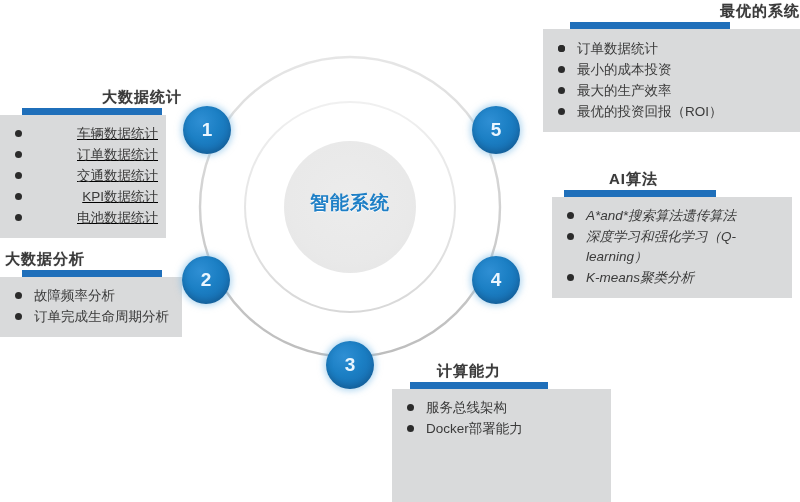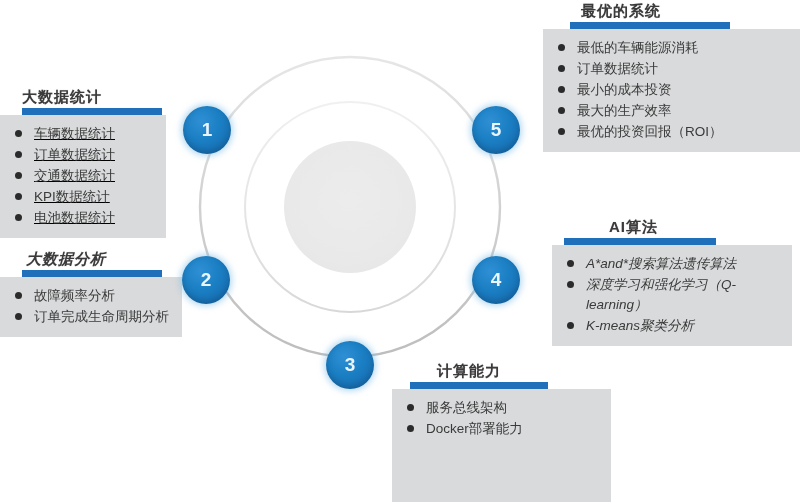--- a/index.html
+++ b/index.html
@@ -75,37 +75,37 @@
     color:#3a3a3a;
     margin:0 0 1px 0;
   }
   .panel li .dot{
     position:absolute;left:7px;top:6px;
     width:7px;height:7px;border-radius:50%;
     background:#2b2b2b;
   }
 
   
-  #blk-stats   {left:0px;  top:88px;  width:182px;}
+  #blk-stats   {left:0px;  top:88px;  width:182px;text-align:right;}
   #blk-stats .title-row{padding-left:22px;}
   #blk-stats .title-rule{width:140px;margin-left:22px;}
   #blk-stats .panel{width:166px;text-decoration:underline;}
 
   #blk-analysis{left:0px;  top:250px; width:166px;}
-  #blk-analysis .title-row{padding-left:26px;font-style:italic;}
+  #blk-analysis .title-row{padding-left:5px;}
   #blk-analysis .title-rule{width:140px;margin-left:22px;}
   #blk-analysis .panel{width:182px;}
 
   #blk-optimal {left:543px; top:2px;  width:257px;}
-  #blk-optimal .title-row{padding-left:38px;}
+  #blk-optimal .title-row{padding-left:38px;text-align:right;}
   #blk-optimal .title-rule{width:160px;margin-left:27px;}
   #blk-optimal .panel{width:257px;}
 
   #blk-ai      {left:552px; top:170px; width:248px;}
-  #blk-ai .title-row{padding-left:57px;margin-top:48px;}
+  #blk-ai .title-row{padding-left:57px;}
   #blk-ai .title-rule{width:152px;margin-left:12px;}
   #blk-ai .panel{width:240px;font-style:italic;}
 
   #blk-compute {left:392px; top:362px; width:219px;}
   #blk-compute .title-row{padding-left:45px;}
   #blk-compute .title-rule{width:138px;margin-left:18px;}
   #blk-compute .panel{width:219px;height:140px;}
 </style>
 </head>
 <body>
@@ -123,20 +123,21 @@
         <stop offset="0%" stop-color="#f0f0f0"></stop>
         <stop offset="60%" stop-color="#e3e3e3"></stop>
         <stop offset="100%" stop-color="#d8d8d8"></stop>
       </linearGradient>
     </defs>
     <circle cx="350" cy="207" r="150" fill="none" stroke="url(#outerRingGrad)" stroke-width="2.4"></circle>
     <circle cx="350" cy="207" r="105" fill="none" stroke="url(#innerRingGrad)" stroke-width="2"></circle>
   </svg>
 
   <div class="center-disc"></div>
+  <div class="center-label">智能系统</div>
 
   <div class="num-circle" style="left:183px;top:106px;">
     <span>1</span>
   </div>
   <div class="num-circle" style="left:182px;top:256px;">
     <span>2</span>
   </div>
   <div class="num-circle" style="left:326px;top:341px;">
     <span>3</span>
   </div>
@@ -176,21 +177,21 @@
     </div>
   </div>
 
   <div class="block" id="blk-optimal">
     <div class="title-row">
       <div class="block-title">最优的系统</div>
     </div>
     <div class="title-rule"></div>
     <div class="panel">
       <ul>
-        <li><span class="dot"></span><span>最低的车辆能源消耗</span></li>
+        <li><span class="dot"></span></li>
         <li><span class="dot"></span><span>订单数据统计</span></li>
         <li><span class="dot"></span><span>最小的成本投资</span></li>
         <li><span class="dot"></span><span>最大的生产效率</span></li>
         <li><span class="dot"></span><span>最优的投资回报（ROI）</span></li>
       </ul>
     </div>
   </div>
 
   <div class="block" id="blk-ai">
     <div class="title-row">

